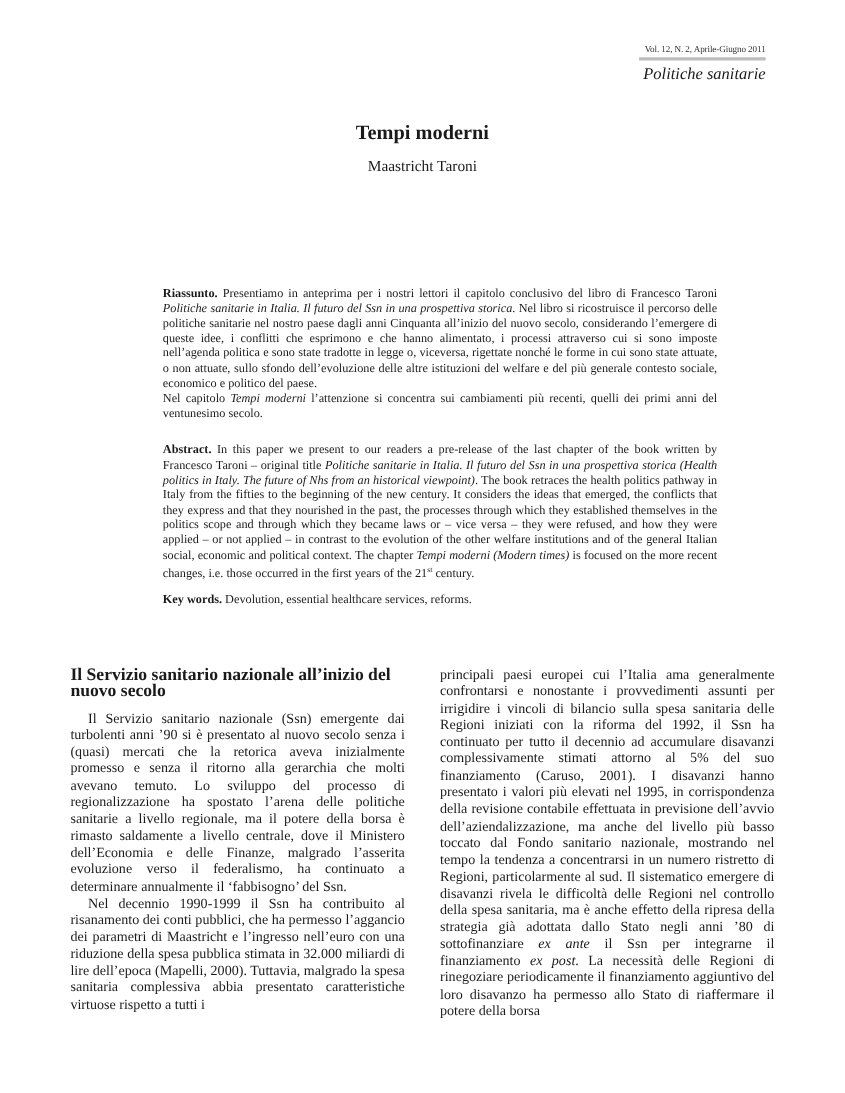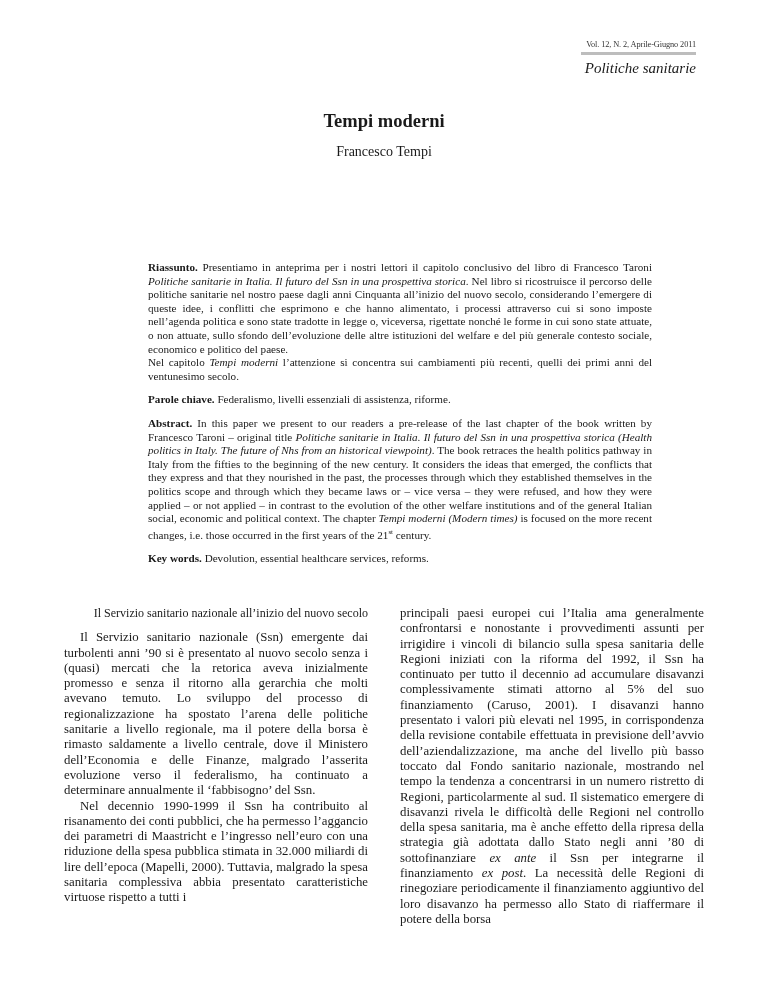--- a/index.html
+++ b/index.html
@@ -23,41 +23,40 @@
                     font-size: 11.15px; line-height: 13.6px; text-align: justify; margin-top: 40px; }
   .abstract-block p { margin: 0; }
   .abstract-block .gap { height: 10px; }
   .abstract-block b { font-weight: bold; }
 
   .col { position: absolute; top: 606px; font-size: 12.8px; line-height: 15.3px; text-align: justify; }
   .col-left { left: 64px; width: 304px; }
   .col-right { left: 400px; width: 304px; top: 606px; }
   .col p { margin: 0; }
   .indent { text-indent: 16px; }
-  .col h2 { font-size: 12px; font-weight: normal; margin: 0 0 9px 0; line-height: 15.3px; text-align: right; }
+  .col h2 { font-size: 16px; font-weight: bold; margin: 0 0 9px 0; line-height: 15.3px; text-align: left; }
 </style>
 </head>
 <body>
 
 <div class="page">
 
   <div class="running-head">
     <div class="issue">Vol. 12, N. 2, Aprile-Giugno 2011</div>
     <div class="head-rule"></div>
     <div class="section-label">Politiche sanitarie</div>
   </div>
 
   <div class="title">Tempi moderni</div>
-  <div class="author">Francesco Tempi</div>
+  <div class="author">Maastricht Taroni</div>
 
   <div class="abstract-block">
     <p><b>Riassunto.</b><span> Presentiamo in anteprima per i nostri lettori il capitolo conclusivo del libro di Francesco Taroni </span><i>Politiche sanitarie in Italia. Il futuro del Ssn in una prospettiva storica</i><span>. Nel libro si ricostruisce il percorso delle politiche sanitarie nel nostro paese dagli anni Cinquanta all’inizio del nuovo secolo, considerando l’emergere di queste idee, i conflitti che esprimono e che hanno alimentato, i processi attraverso cui si sono imposte nell’agenda politica e sono state tradotte in legge o, viceversa, rigettate nonché le forme in cui sono state attuate, o non attuate, sullo sfondo dell’evoluzione delle altre istituzioni del welfare e del più generale contesto sociale, economico e politico del paese.</span></p>
     <p><span>Nel capitolo </span><i>Tempi moderni</i><span> l’attenzione si concentra sui cambiamenti più recenti, quelli dei primi anni del ventunesimo secolo.</span></p>
     <div class="gap"></div>
-    <p><b>Parole chiave.</b><span> Federalismo, livelli essenziali di assistenza, riforme.</span></p>
     <div class="gap"></div>
     <p><b>Abstract.</b><span> In this paper we present to our readers a pre-release of the last chapter of the book written by Francesco Taroni – original title </span><i>Politiche sanitarie in Italia. Il futuro del Ssn in una prospettiva storica (Health politics in Italy. The future of Nhs from an historical viewpoint)</i><span>. The book retraces the health politics pathway in Italy from the fifties to the beginning of the new century. It considers the ideas that emerged, the conflicts that they express and that they nourished in the past, the processes through which they established themselves in the politics scope and through which they became laws or – vice versa – they were refused, and how they were applied – or not applied – in contrast to the evolution of the other welfare institutions and of the general Italian social, economic and political context. The chapter </span><i>Tempi moderni (Modern times)</i><span> is focused on the more recent changes, i.e. those occurred in the first years of the 21</span><sup style="font-size:7px">st</sup><span> century.</span></p>
     <div class="gap"></div>
     <p><b>Key words.</b><span> Devolution, essential healthcare services, reforms.</span></p>
   </div>
 
   <div class="col col-left">
     <h2>Il Servizio sanitario nazionale all’inizio del nuovo secolo</h2>
     <p class="indent">Il Servizio sanitario nazionale (Ssn) emergente dai turbolenti anni ’90 si è presentato al nuovo secolo senza i (quasi) mercati che la retorica aveva inizialmente promesso e senza il ritorno alla gerarchia che molti avevano temuto. Lo sviluppo del processo di regionalizzazione ha spostato l’arena delle politiche sanitarie a livello regionale, ma il potere della borsa è rimasto saldamente a livello centrale, dove il Ministero dell’Economia e delle Finanze, malgrado l’asserita evoluzione verso il federalismo, ha continuato a determinare annualmente il ‘fabbisogno’ del Ssn.</p>
     <p class="indent">Nel decennio 1990-1999 il Ssn ha contribuito al risanamento dei conti pubblici, che ha permesso l’aggancio dei parametri di Maastricht e l’ingresso nell’euro con una riduzione della spesa pubblica stimata in 32.000 miliardi di lire dell’epoca (Mapelli, 2000). Tuttavia, malgrado la spesa sanitaria complessiva abbia presentato caratteristiche virtuose rispetto a tutti i</p>

